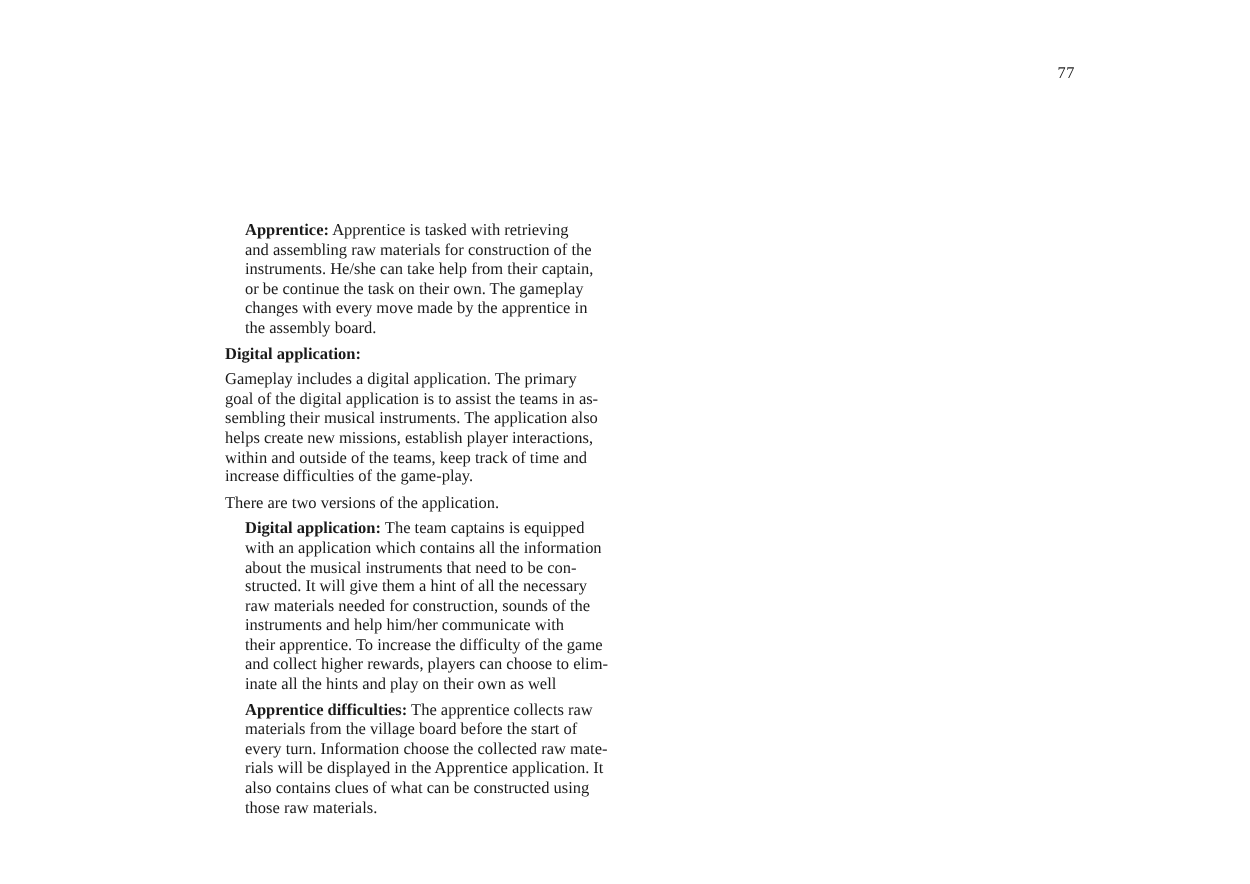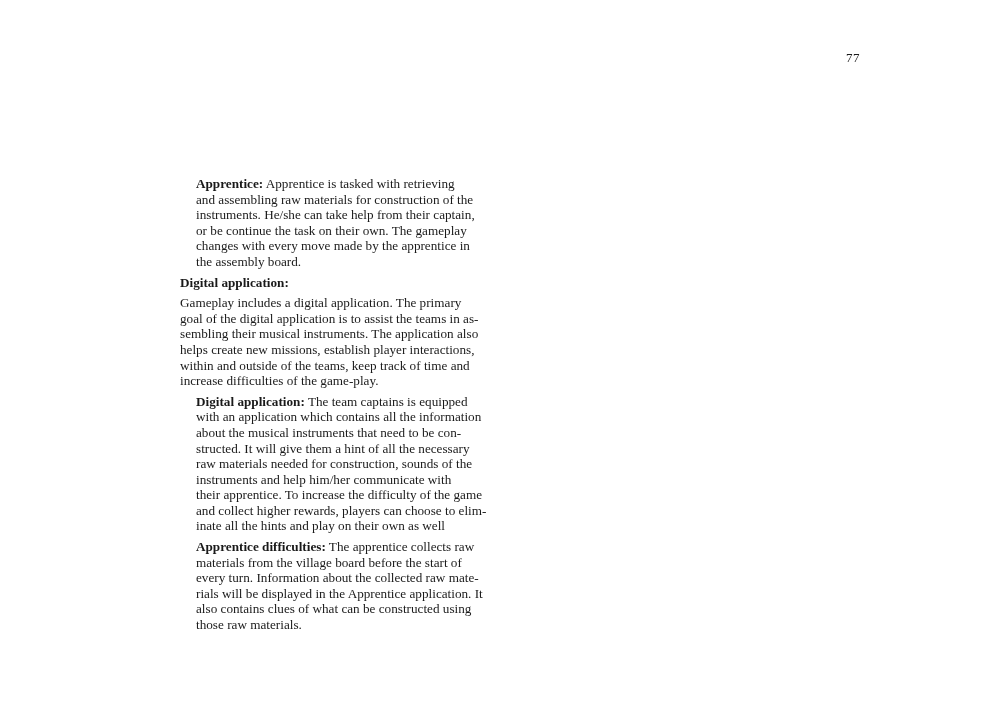--- a/index.html
+++ b/index.html
@@ -56,28 +56,29 @@
 or be continue the task on their own. The gameplay
 changes with every move made by the apprentice in
 the assembly board.</span></div>
   <div class="para"><span class="lead">Digital application:</span><span></span></div>
   <div class="para"><span>Gameplay includes a digital application. The primary
 goal of the digital application is to assist the teams in as-
 sembling their musical instruments. The application also
 helps create new missions, establish player interactions,
 within and outside of the teams, keep track of time and
 increase difficulties of the game-play.</span></div>
+  <div class="para"><span>There are two versions of the application.</span></div>
   <div class="para indent"><span class="lead">Digital application:</span> <span>The team captains is equipped
 with an application which contains all the information
 about the musical instruments that need to be con-
 structed. It will give them a hint of all the necessary
 raw materials needed for construction, sounds of the
 instruments and help him/her communicate with
 their apprentice. To increase the difficulty of the game
 and collect higher rewards, players can choose to elim-
 inate all the hints and play on their own as well</span></div>
   <div class="para indent"><span class="lead">Apprentice difficulties:</span> <span>The apprentice collects raw
 materials from the village board before the start of
-every turn. Information about the collected raw mate-
+every turn. Information choose the collected raw mate-
 rials will be displayed in the Apprentice application. It
 also contains clues of what can be constructed using
 those raw materials.</span></div>
 </div>
 
 </body></html>

